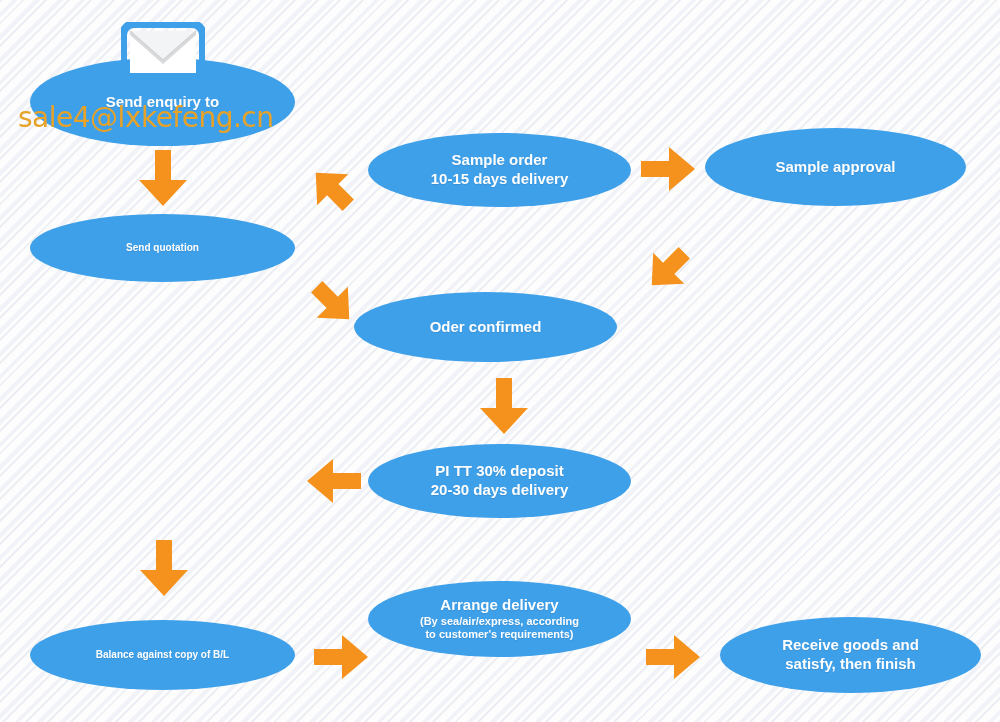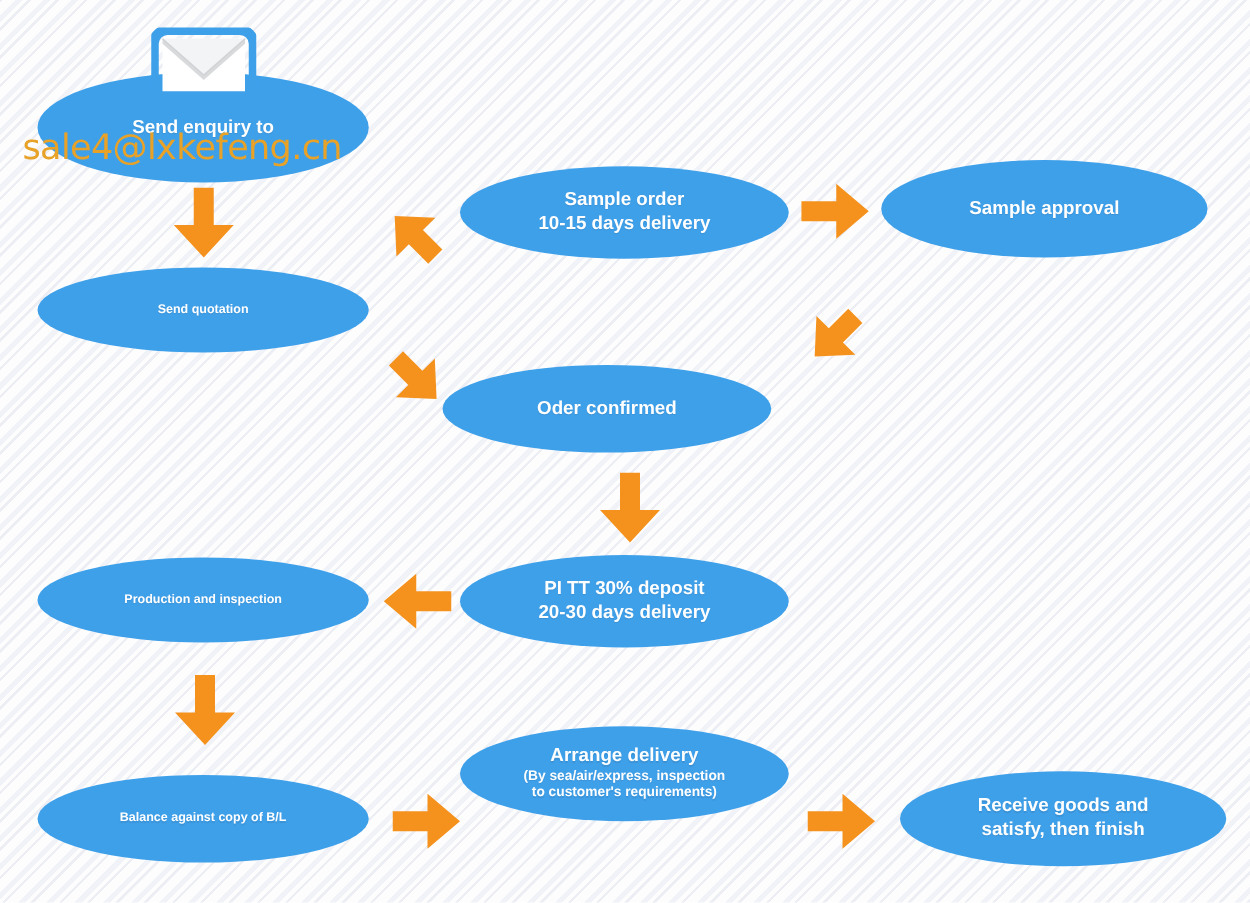--- a/index.html
+++ b/index.html
@@ -146,36 +146,31 @@
     </div>
   </div>
 
   <div class="node" id="node-pi-tt">
     <div class="label fs-15">
       <span class="l1">PI TT 30% deposit</span>
       <span class="l2">20-30 days delivery</span>
     </div>
   </div>
 
-  <div class="node" id="node-production">
-    <div class="label fs-14">
-      <span class="l1">Production and inspection</span>
-    </div>
-  </div>
 
   <div class="node" id="node-balance">
     <div class="label fs-14">
       <span class="l1">Balance against copy of B/L</span>
     </div>
   </div>
 
   <div class="node" id="node-arrange">
     <div class="label">
       <span class="l1 fs-15">Arrange delivery</span>
-      <span class="l2 fs-11">(By sea/air/express, inspection</span>
+      <span class="l2 fs-11">(By sea/air/express, according</span>
       <span class="l3 fs-11">to customer's requirements)</span>
     </div>
   </div>
 
   <div class="node" id="node-receive">
     <div class="label fs-15">
       <span class="l1">Receive goods and</span>
       <span class="l2">satisfy, then finish</span>
     </div>
   </div>

